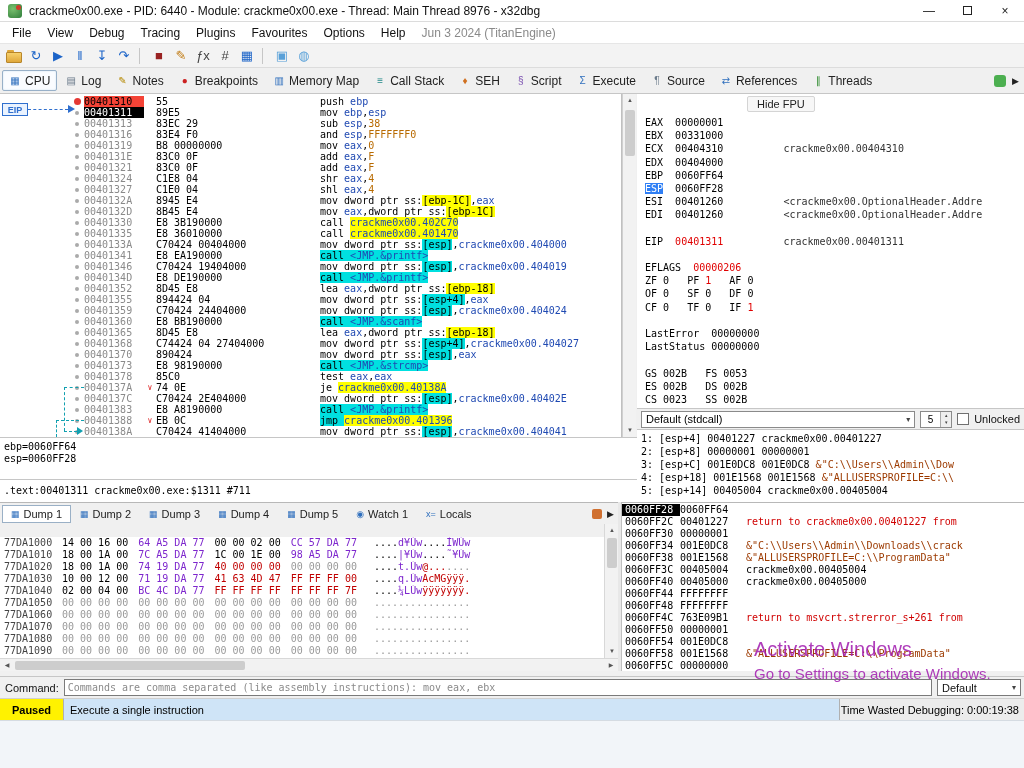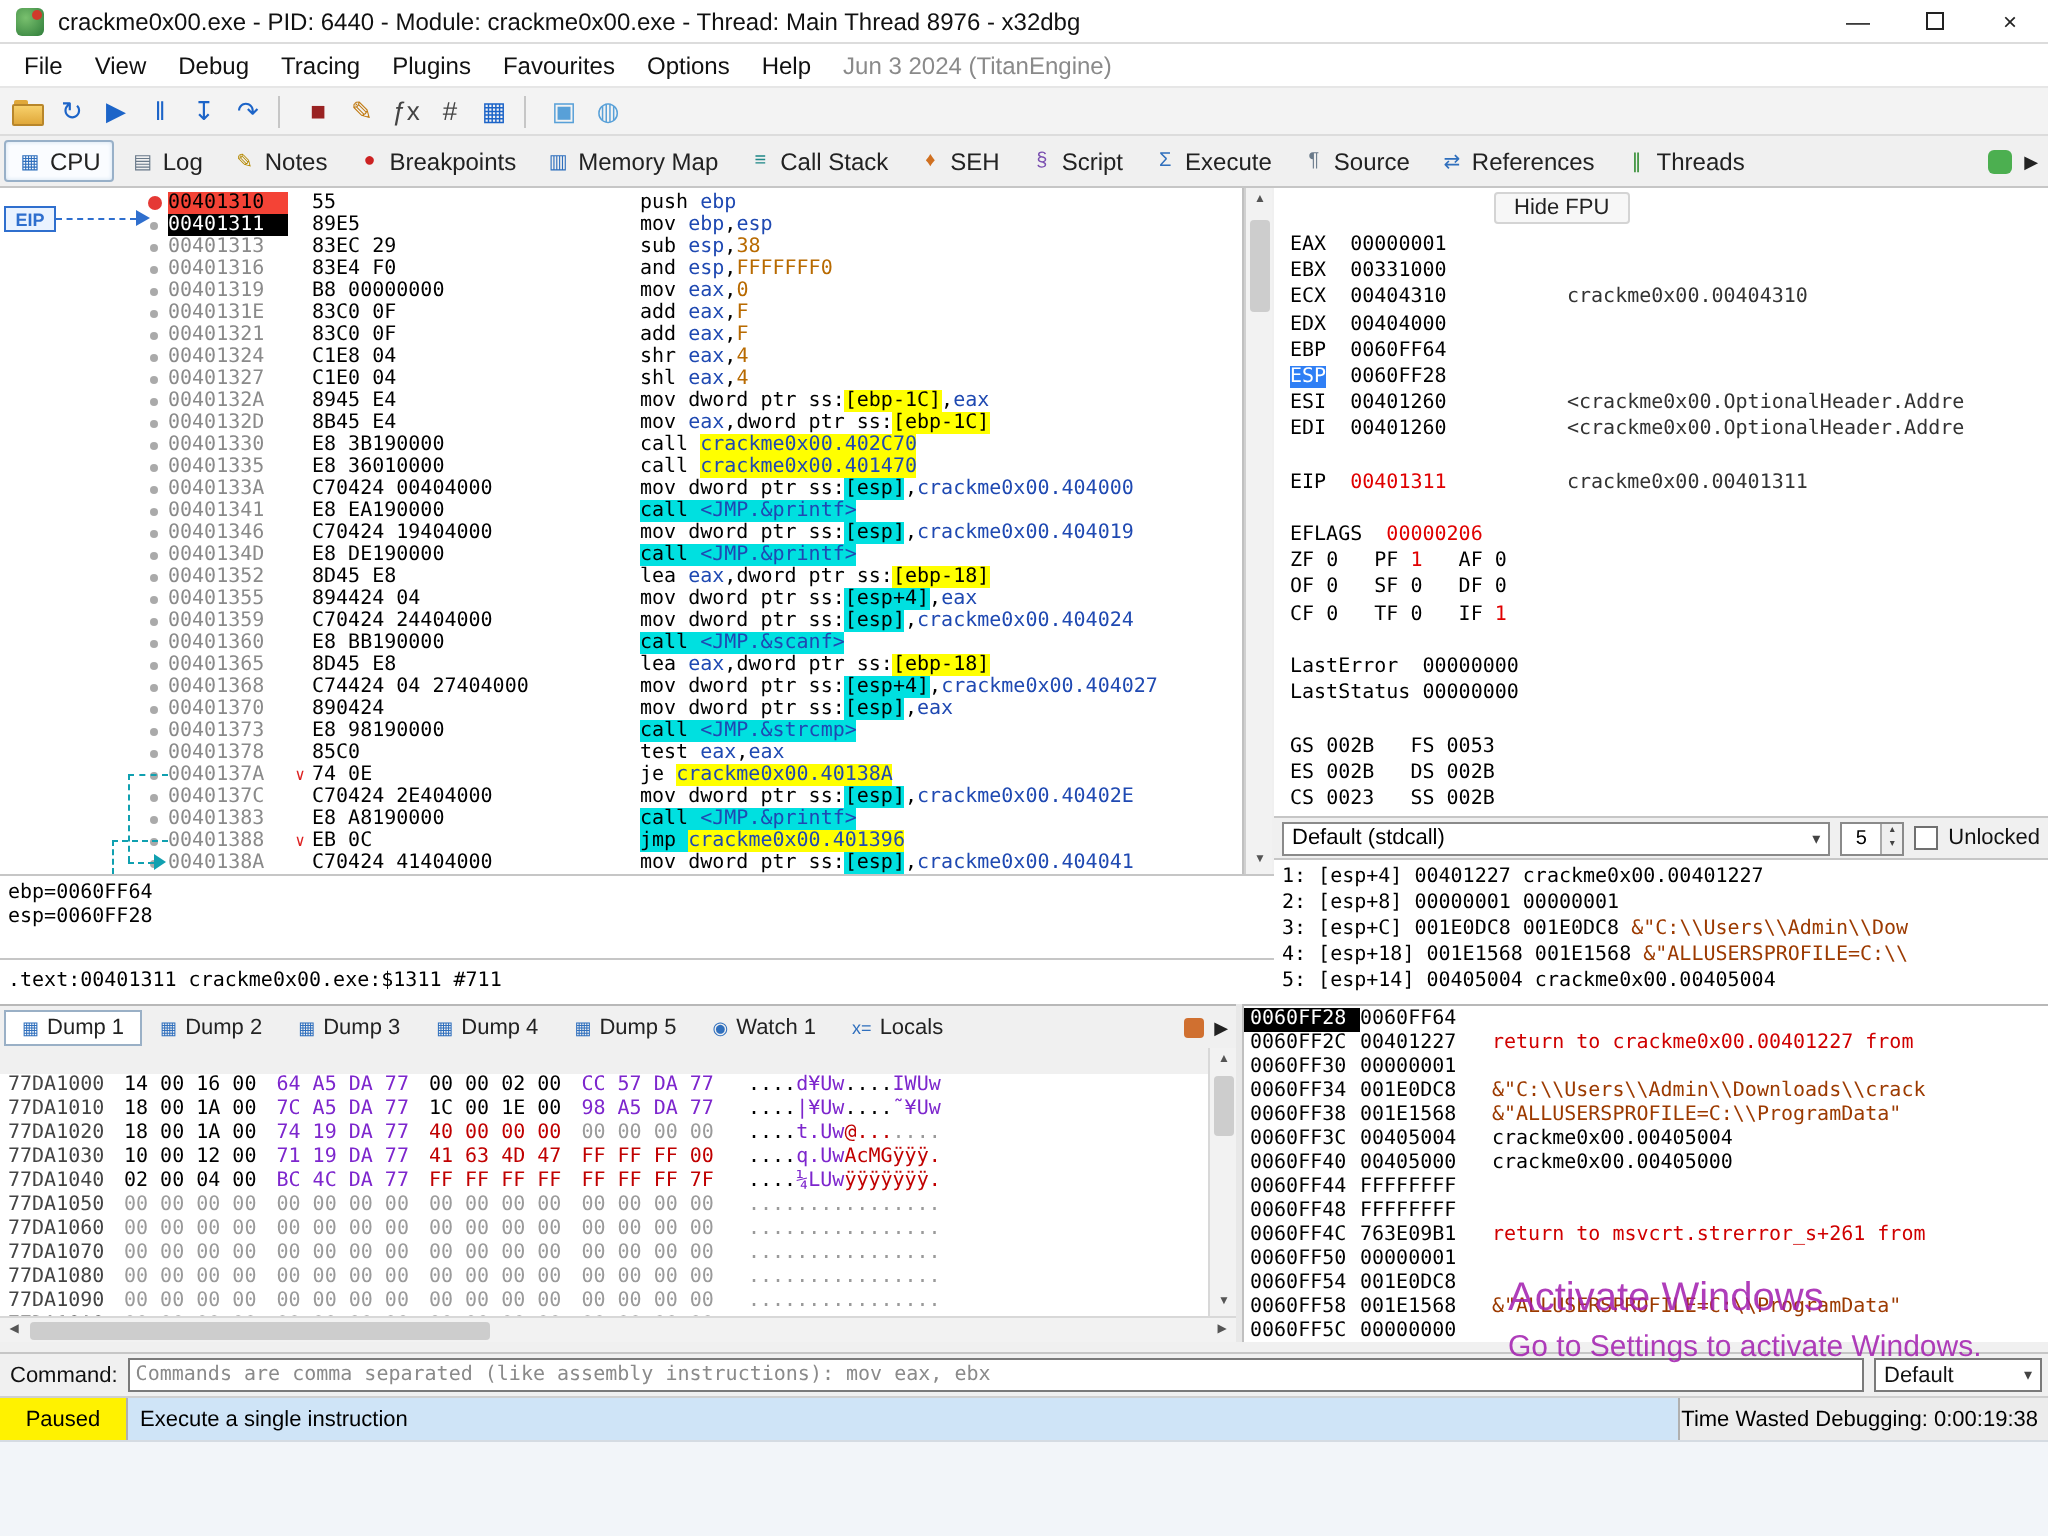--- a/index.html
+++ b/index.html
@@ -148,21 +148,21 @@
 
 
 .cmdbar{position:absolute;left:0;top:676px;width:1024px;height:22px;background:#f0f0f0;border-top:1px solid #c6c6c6;display:flex;align-items:center;padding:0 3px;gap:5px}
 .cmdlbl{font-size:11px;color:#111;padding-left:2px}
 .cmdinput{flex:1;height:17px;border:1px solid #7a7a7a;background:#fff;font:10px "DejaVu Sans Mono",monospace;padding:0 3px;color:#333}
 .cmdinput::placeholder{color:#8a8a8a}
 .cmddrop{width:84px;height:17px;background:#fff;border:1px solid #7a7a7a;font-size:11px;display:flex;align-items:center;justify-content:space-between;padding:0 4px;color:#111}
 
 
 .statusbar{position:absolute;left:0;top:698px;width:1024px;height:22px;background:#f0f0f0;border-top:1px solid #cfcfcf;display:flex;align-items:stretch;font-size:11px}
-.st-paused{width:64px;background:#fff200;color:#000;display:flex;align-items:center;justify-content:center;border-right:1px solid #b0b0b0;font-weight:normal}
+.st-paused{width:64px;background:#fff200;color:#000;display:flex;align-items:center;justify-content:center;border-right:1px solid #b0b0b0;font-weight:bold}
 .st-msg{width:776px;background:#cfe4f7;display:flex;align-items:center;padding-left:6px;border-right:1px solid #b0b0b0;color:#000}
 .st-time{flex:1;display:flex;align-items:center;justify-content:flex-end;padding-right:5px;background:#ececec;color:#000}
 
 
 .taskbar{position:absolute;left:0;top:720px;width:1024px;height:48px;background:#f2f5f9;border-top:1px solid #d5dbe2}
 </style>
 </head>
 <body>
 
 <div id="screen">

